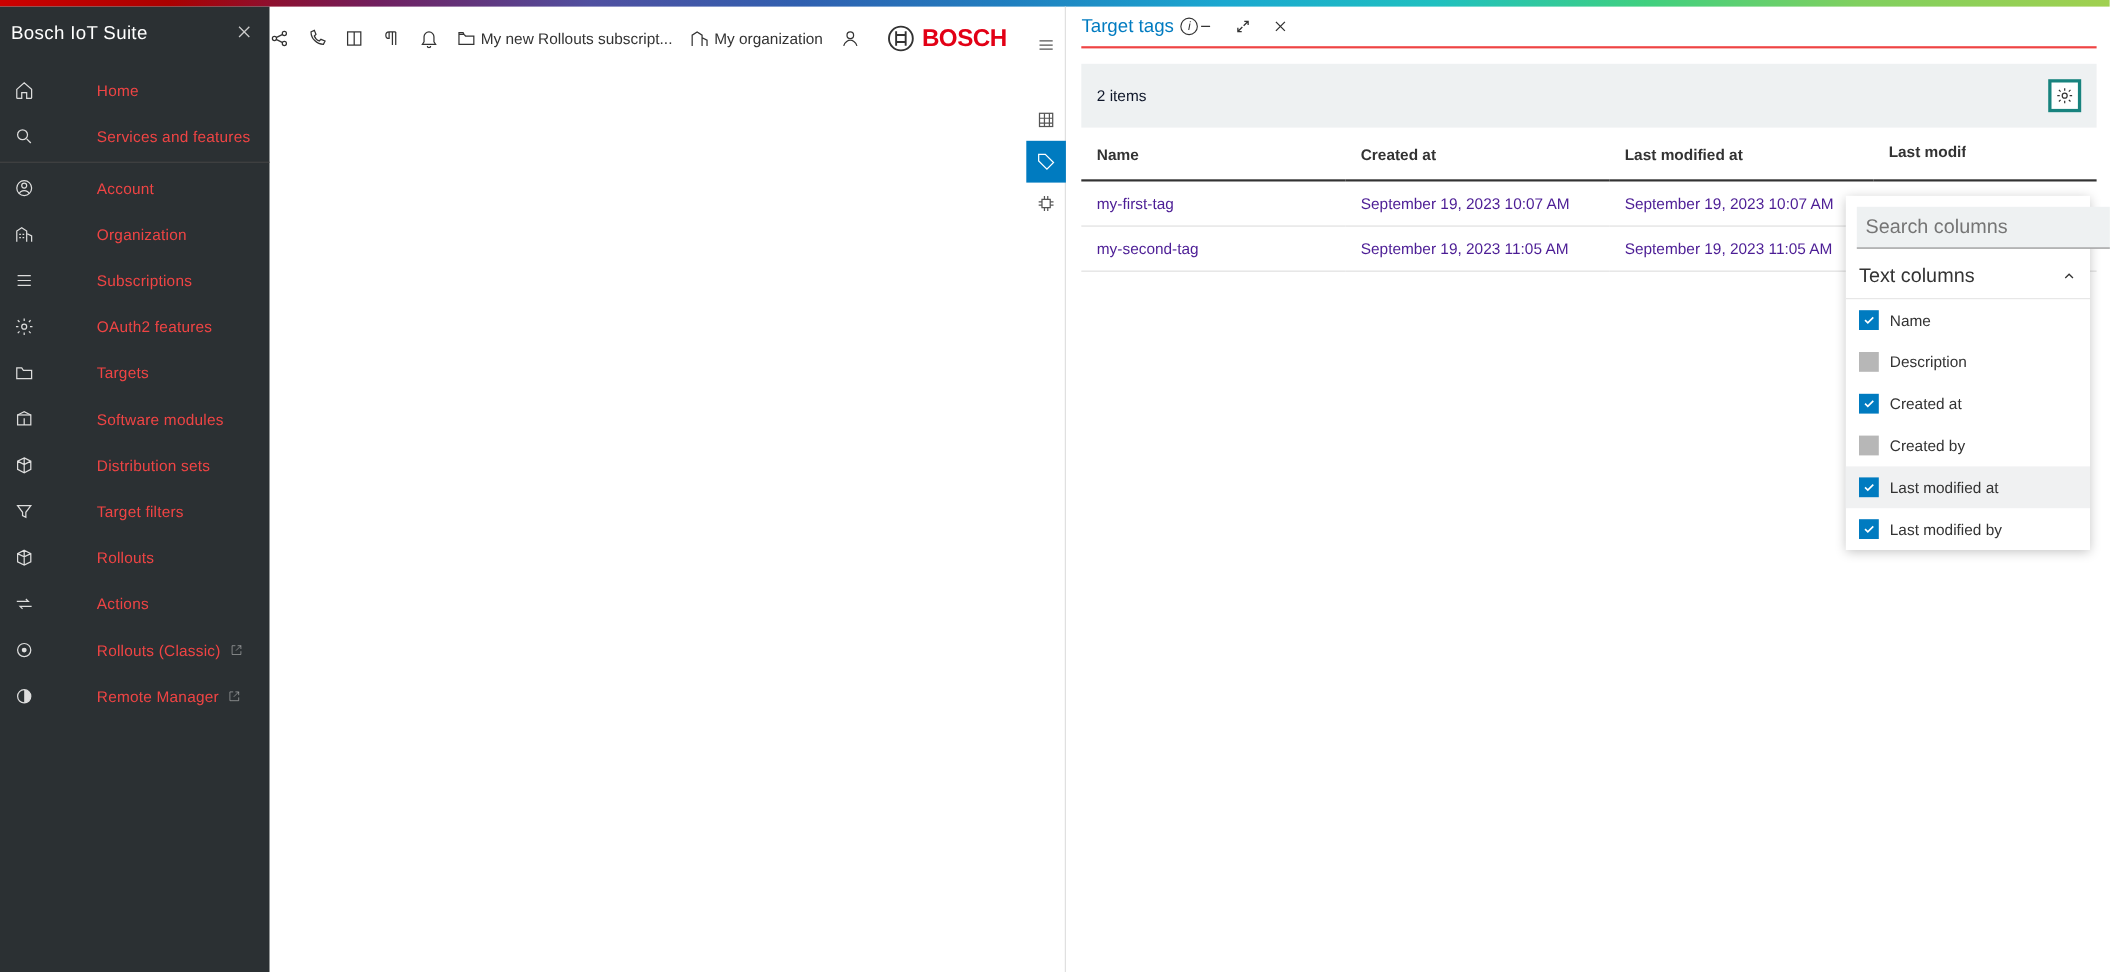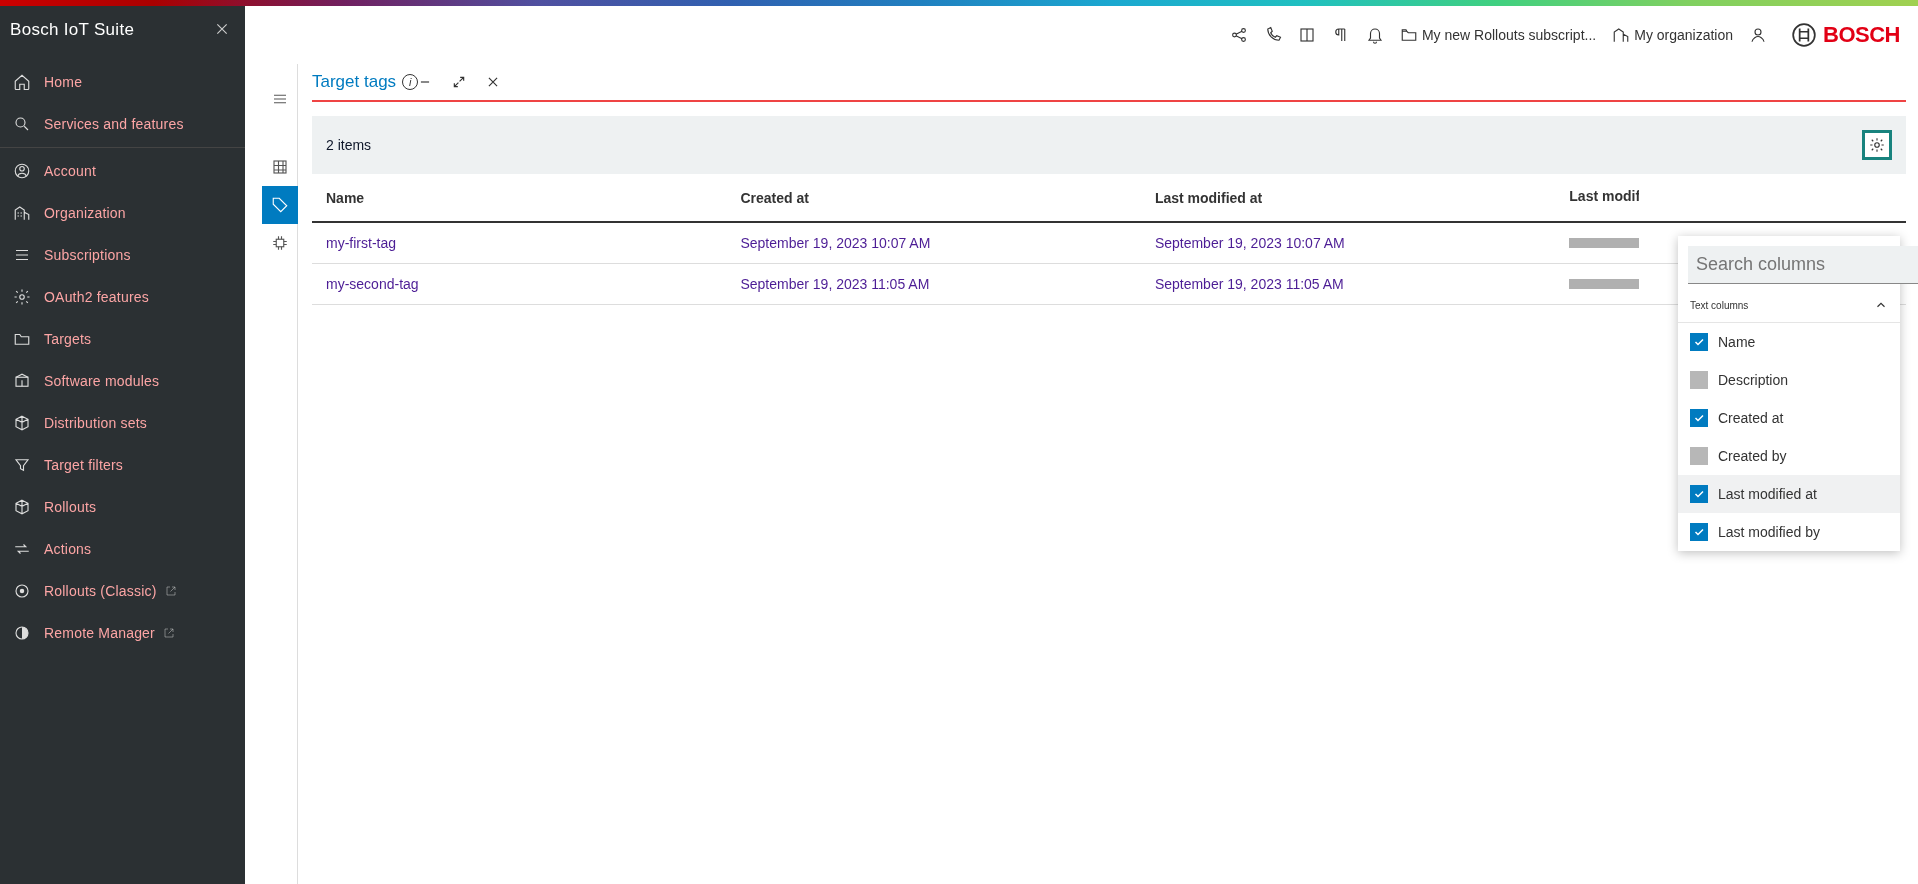--- a/index.html
+++ b/index.html
@@ -10,25 +10,25 @@
 .app { display: flex; height: calc(100vh - 6px); }
 
 .sidebar { width: 245px; background: #2b3033; color: #fff; flex-shrink: 0; display: flex; flex-direction: column; }
 .sidebar-header { display: flex; justify-content: space-between; padding: 14px 16px 14px 10px; }
 .sidebar-title { font-size: 17px; font-weight: 400; letter-spacing: 0.3px; }
 .sidebar-close { color: #aaa; cursor: pointer; font-size: 18px; }
 .sidebar-nav { padding-top: 6px; }
 .sidebar-item { display: flex; align-items: center; padding: 11px 12px; cursor: pointer; }
 .sidebar-icon { width: 20px; height: 20px; margin-right: 12px; display: inline-flex; align-items: center; justify-content: center; }
 .sidebar-icon svg { width: 18px; height: 18px; stroke: #ddd; fill: none; stroke-width: 1.5; }
-.sidebar-label { font-size: 14px; color: #fca5a5; letter-spacing: 0.2px; }
+.sidebar-label { font-size: 14px; color: #ef4444; letter-spacing: 0.2px; margin-left: 44px; }
 .sidebar-divider { height: 1px; background: #444; margin: 2px 0; }
 .ext-icon { width: 12px; height: 12px; margin-left: 8px; stroke: #ccc; fill: none; }
 
-.main { flex: 1; display: flex; flex-direction: column; min-width: 0; padding-left: 17px; }
+.main { flex: 1; display: flex; flex-direction: row; min-width: 0; }
 .topbar { height: 58px; display: flex; align-items: center; justify-content: flex-end; padding: 0 18px 0 0; gap: 16px; }
 .topbar-icon { width: 18px; height: 18px; stroke: #333; fill: none; stroke-width: 1.5; cursor: pointer; }
 .topbar-link { display: flex; align-items: center; gap: 4px; cursor: pointer; font-size: 14px; color: #333; }
 .bosch-logo { display: flex; align-items: center; gap: 6px; margin-left: 8px; }
 .bosch-anchor { width: 26px; height: 26px; stroke: #333; fill: none; stroke-width: 1.6; }
 .bosch-word { font-size: 22px; font-weight: 900; color: #e20015; letter-spacing: -0.5px; }
 
 .content-row { flex: 1; display: flex; min-height: 0; }
 .vtoolbar { width: 36px; border-right: 1px solid #ddd; display: flex; flex-direction: column; align-items: center; padding-top: 16px; }
 .vtoolbar-btn { width: 36px; height: 38px; display: flex; align-items: center; justify-content: center; cursor: pointer; }
@@ -52,21 +52,21 @@
 table { width: 100%; border-collapse: collapse; }
 thead th { text-align: left; padding: 14px 14px; font-weight: bold; font-size: 14px; border-bottom: 2px solid #333; }
 tbody td { padding: 12px 14px; border-bottom: 1px solid #ddd; font-size: 14px; color: #4c1d95; }
 .redacted { display: inline-block; height: 10px; background: #b0b0b0; border-radius: 0; }
 
 .col-popup { position: absolute; top: 172px; right: 18px; width: 222px; background: #fff; box-shadow: 0 2px 10px rgba(0,0,0,0.25); z-index: 10; }
 .col-search-row { display: flex; align-items: center; padding: 10px 10px 4px 10px; gap: 8px; }
 .col-search { flex: 1; background: #eef1f2; border: none; border-bottom: 1px solid #888; padding: 8px 8px; font-size: 18px; outline: none; }
 .reset-icon { width: 18px; height: 18px; stroke: #333; fill: none; stroke-width: 1.8; cursor: pointer; }
 .col-section { display: flex; align-items: center; justify-content: space-between; padding: 10px 12px; border-bottom: 1px solid #e5e5e5; cursor: pointer; }
-.col-section-title { font-size: 10px; color: #333; }
+.col-section-title { font-size: 18px; color: #333; }
 .chev { width: 14px; height: 14px; stroke: #333; fill: none; stroke-width: 2; }
 .col-opt { display: flex; align-items: center; padding: 10px 12px; gap: 10px; cursor: pointer; }
 .col-opt.highlight { background: #f0f1f2; }
 .cbox { width: 18px; height: 18px; background: #007bc0; display: inline-flex; align-items: center; justify-content: center; flex-shrink: 0; }
 .cbox.unchecked { background: #b7b7b7; }
 .cbox svg { width: 12px; height: 12px; stroke: #fff; stroke-width: 3; fill: none; }
 .col-opt-label { font-size: 14px; color: #333; }
 
 </style>
 </head>

